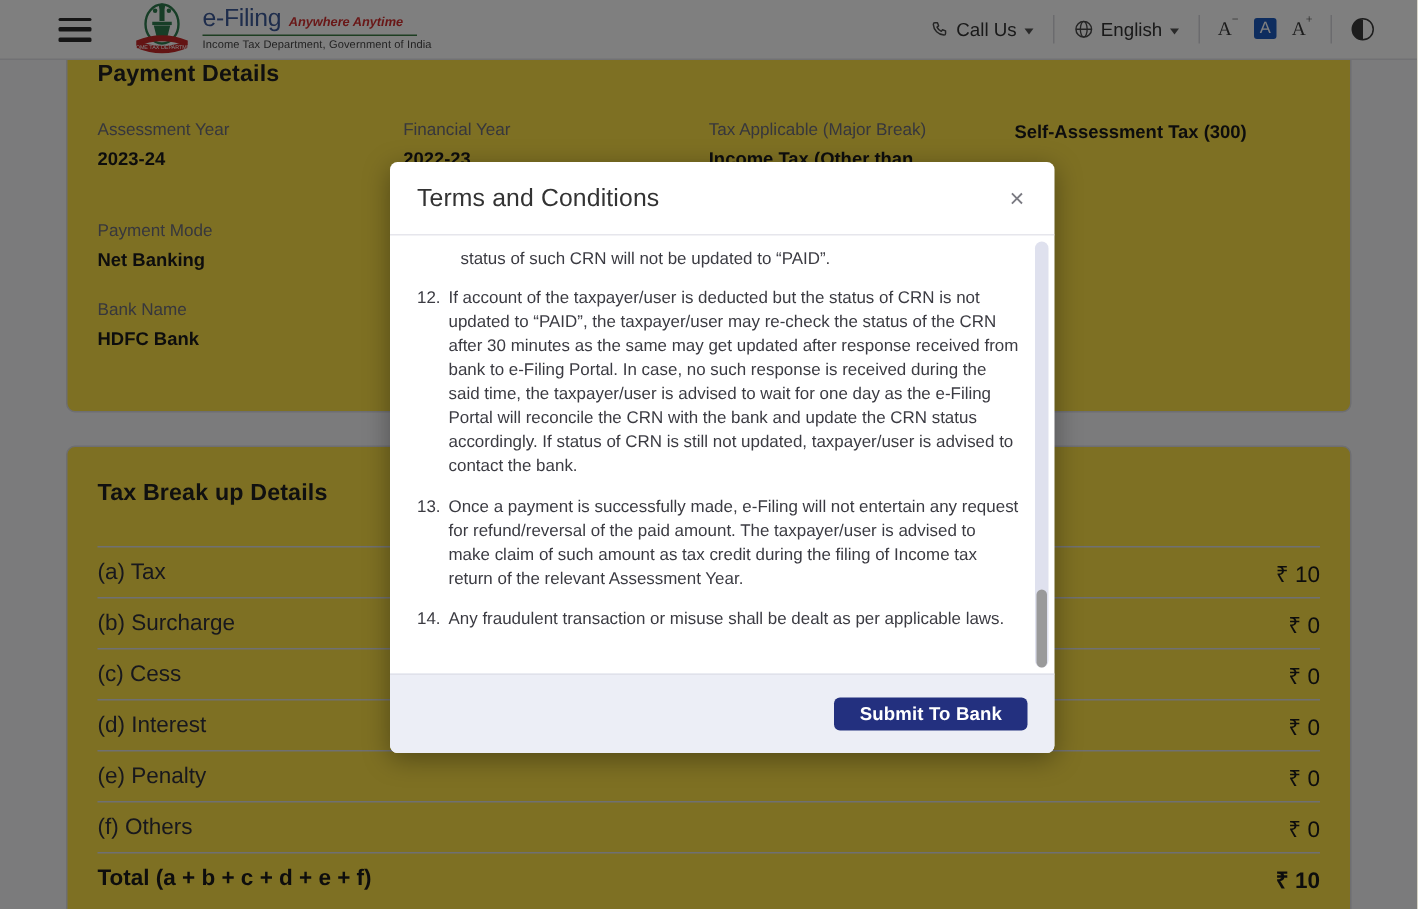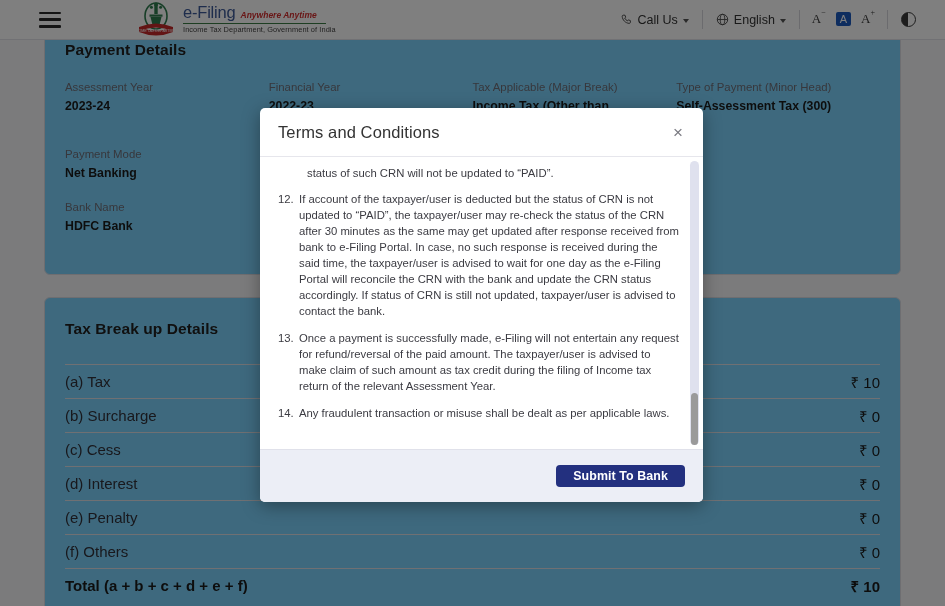--- a/index.html
+++ b/index.html
@@ -17,21 +17,20 @@
   }
 
   
   .header {
     position: absolute; top: 0; left: 0;
     width: 945px; height: 40px;
     background: #ffffff;
     display: flex; align-items: center;
     border-bottom: 1px solid #e3e3e8;
     z-index: 5;
-    gap: 48px;
   }
   .hamburger {
     width: 22px; height: 16px;
     margin-left: 39px;
     display: flex; flex-direction: column; justify-content: space-between;
     cursor: pointer;
   }
   .hamburger i { display: block; height: 2.5px; background: #2b2b2b; border-radius: 1px; }
 
   .logo-wrap {
@@ -76,21 +75,21 @@
   .contrast-ic {
     width: 15px; height: 15px; border-radius: 50%;
     border: 1.6px solid #3a3a3a;
     background: linear-gradient(to right, #3a3a3a 0 50%, #fff 50% 100%);
     cursor: pointer;
   }
 
   
   .content { position: absolute; top: 40px; left: 0; width: 945px; padding: 0; }
   .card {
-    background: #7dd3fc;
+    background: #fde047;
     border: 1px solid #dcdce3;
     border-radius: 6px;
     margin: 0 44px 22px 44px;
   }
   #card-payment { margin-top: -18px; padding: 18px 20px 20px 20px; }
   .card-title { font-size: 15.5px; color: #212121; font-weight: bold; letter-spacing: 0.1px; }
   #card-payment .card-title { margin-bottom: 22px; }
 
   .pd-grid { display: flex; flex-wrap: wrap; }
   .pd-cell { width: 25%; margin-bottom: 21px; }
@@ -270,21 +269,20 @@
         </div>
         <div class="pd-cell">
           <div class="pd-label">Financial Year</div>
           <div class="pd-value">2022-23</div>
         </div>
         <div class="pd-cell">
           <div class="pd-label">Tax Applicable (Major Break)</div>
           <div class="pd-value">Income Tax (Other than Companies)</div>
         </div>
         <div class="pd-cell">
-          <div class="pd-label">Type of Payment (Minor Head)</div>
           <div class="pd-value">Self-Assessment Tax (300)</div>
         </div>
         <div class="pd-cell">
           <div class="pd-label">Payment Mode</div>
           <div class="pd-value">Net Banking</div>
         </div>
         <div class="pd-cell"></div>
         <div class="pd-cell"></div>
         <div class="pd-cell"></div>
         <div class="pd-cell">

